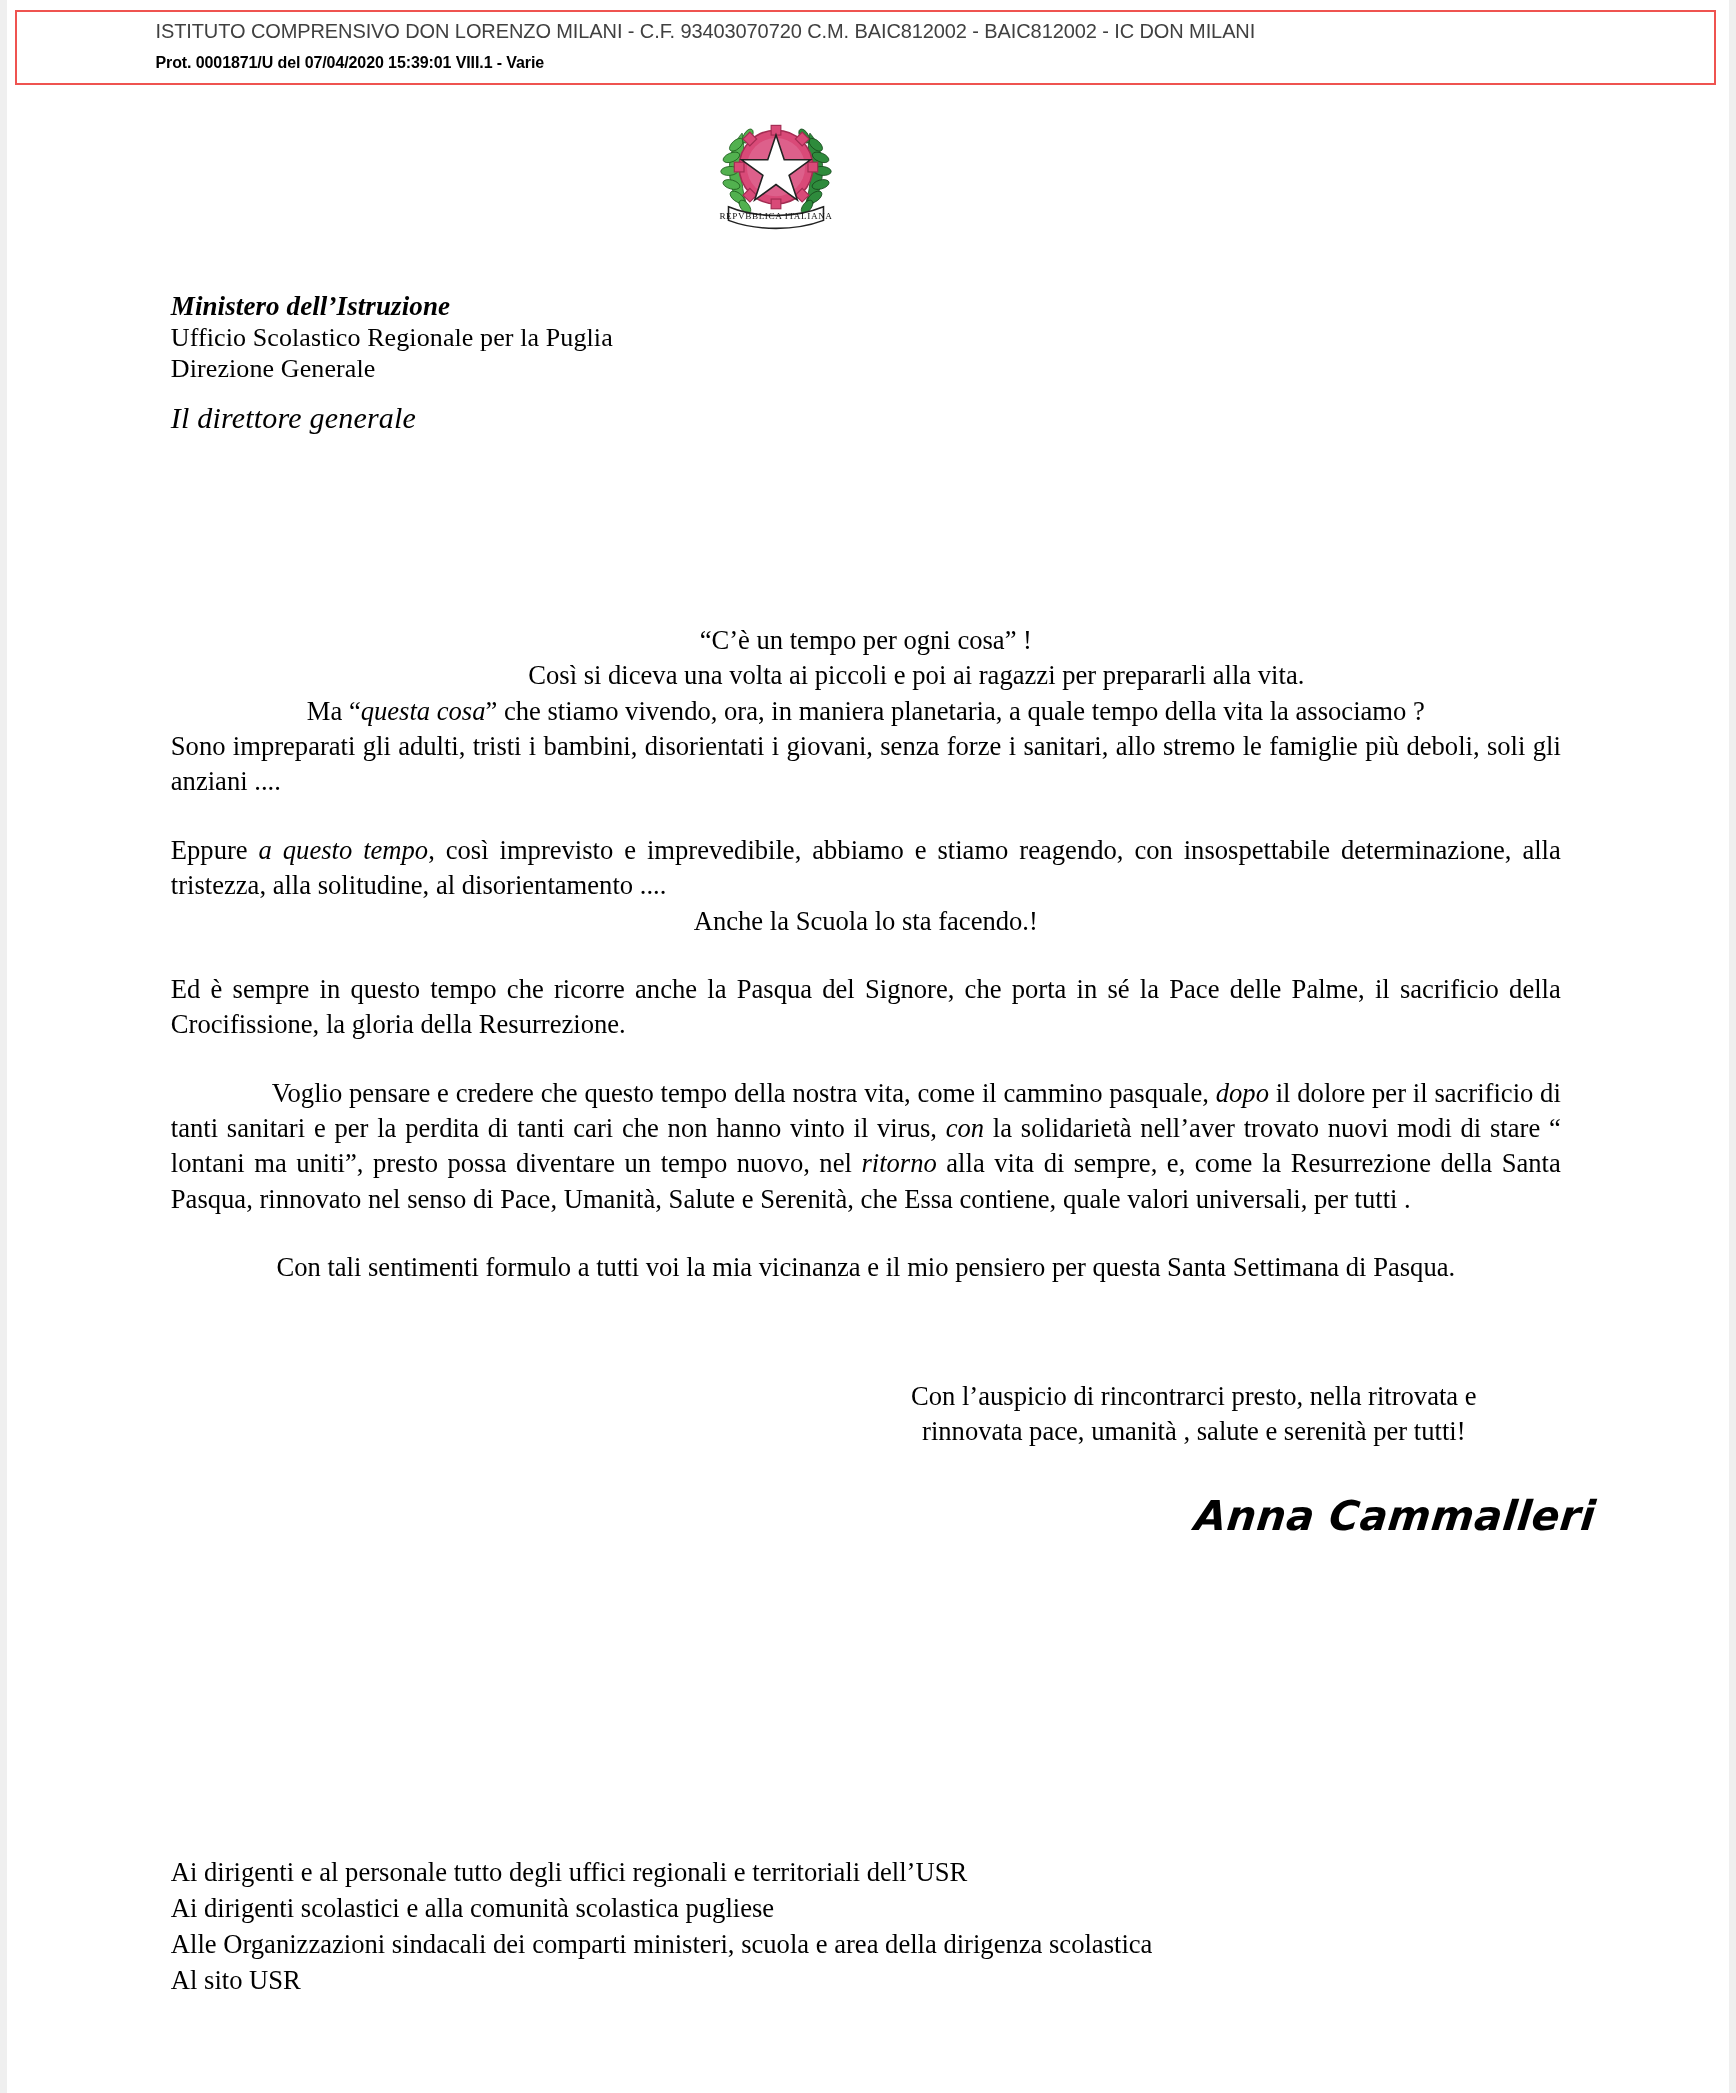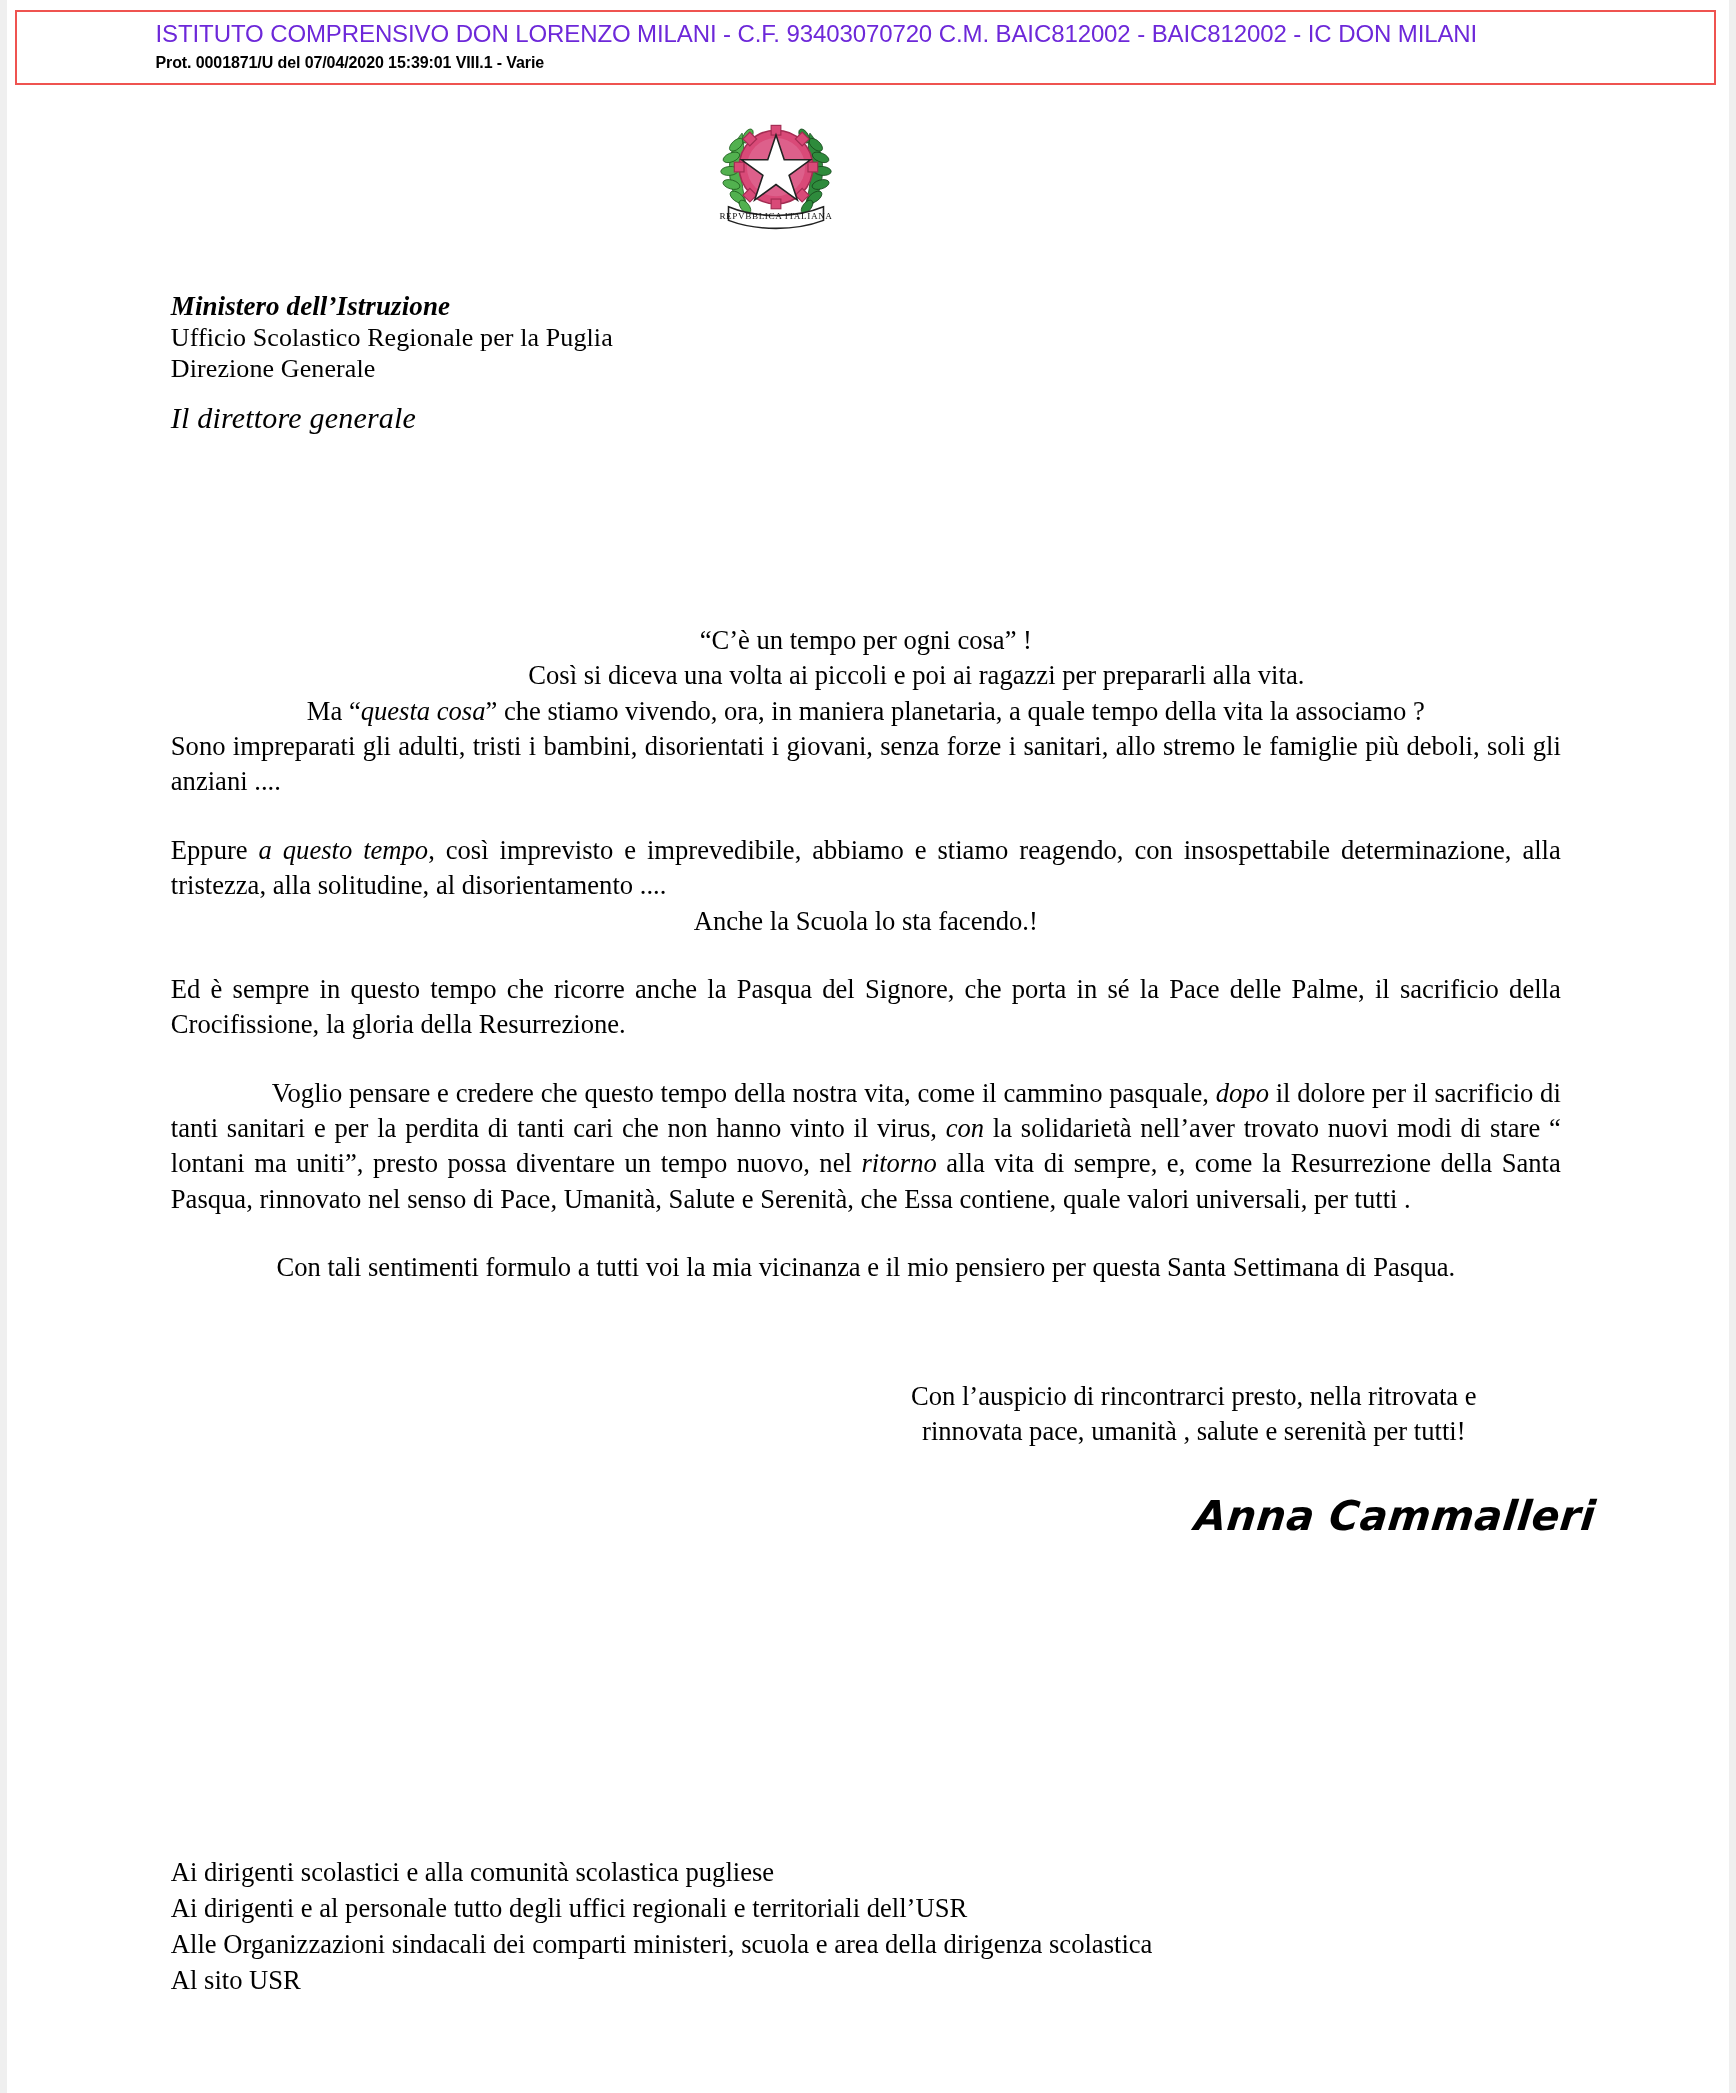--- a/index.html
+++ b/index.html
@@ -46,23 +46,23 @@
     height: 75px;
     border: 2.9px solid #ef5350;
     box-sizing: border-box;
     background: #ffffff;
   }
   .protocol-line-1 {
     position: absolute;
     left: 138px;
     top: 8.7px;
     font-family: "Liberation Sans", "DejaVu Sans", sans-serif;
-    font-size: 24px;
+    font-size: 20px;
     letter-spacing: -0.1px;
-    color: #6d28d9;
+    color: #404040;
     white-space: nowrap;
   }
   .protocol-line-2 {
     position: absolute;
     left: 138px;
     top: 42px;
     font-family: "Liberation Sans", "DejaVu Sans", sans-serif;
     font-size: 16px;
     font-weight: bold;
     letter-spacing: -0.1px;
@@ -284,20 +284,20 @@
   </div>
 
   <div class="closing">
     <div>Con l’auspicio di rincontrarci presto, nella ritrovata e</div>
     <div>rinnovata pace,  umanità , salute e serenità per tutti!</div>
   </div>
 
   <div class="signature">Anna Cammalleri</div>
 
   <div class="recipients">
+    <div>Ai dirigenti e al personale tutto degli uffici regionali e territoriali dell’USR</div>
     <div>Ai dirigenti scolastici e alla  comunità scolastica pugliese</div>
-    <div>Ai dirigenti e al personale tutto degli uffici regionali e territoriali dell’USR</div>
     <div>Alle Organizzazioni sindacali dei comparti  ministeri, scuola e area della dirigenza scolastica</div>
     <div>Al sito USR</div>
   </div>
 
 </div>
 
 
 </body></html>

